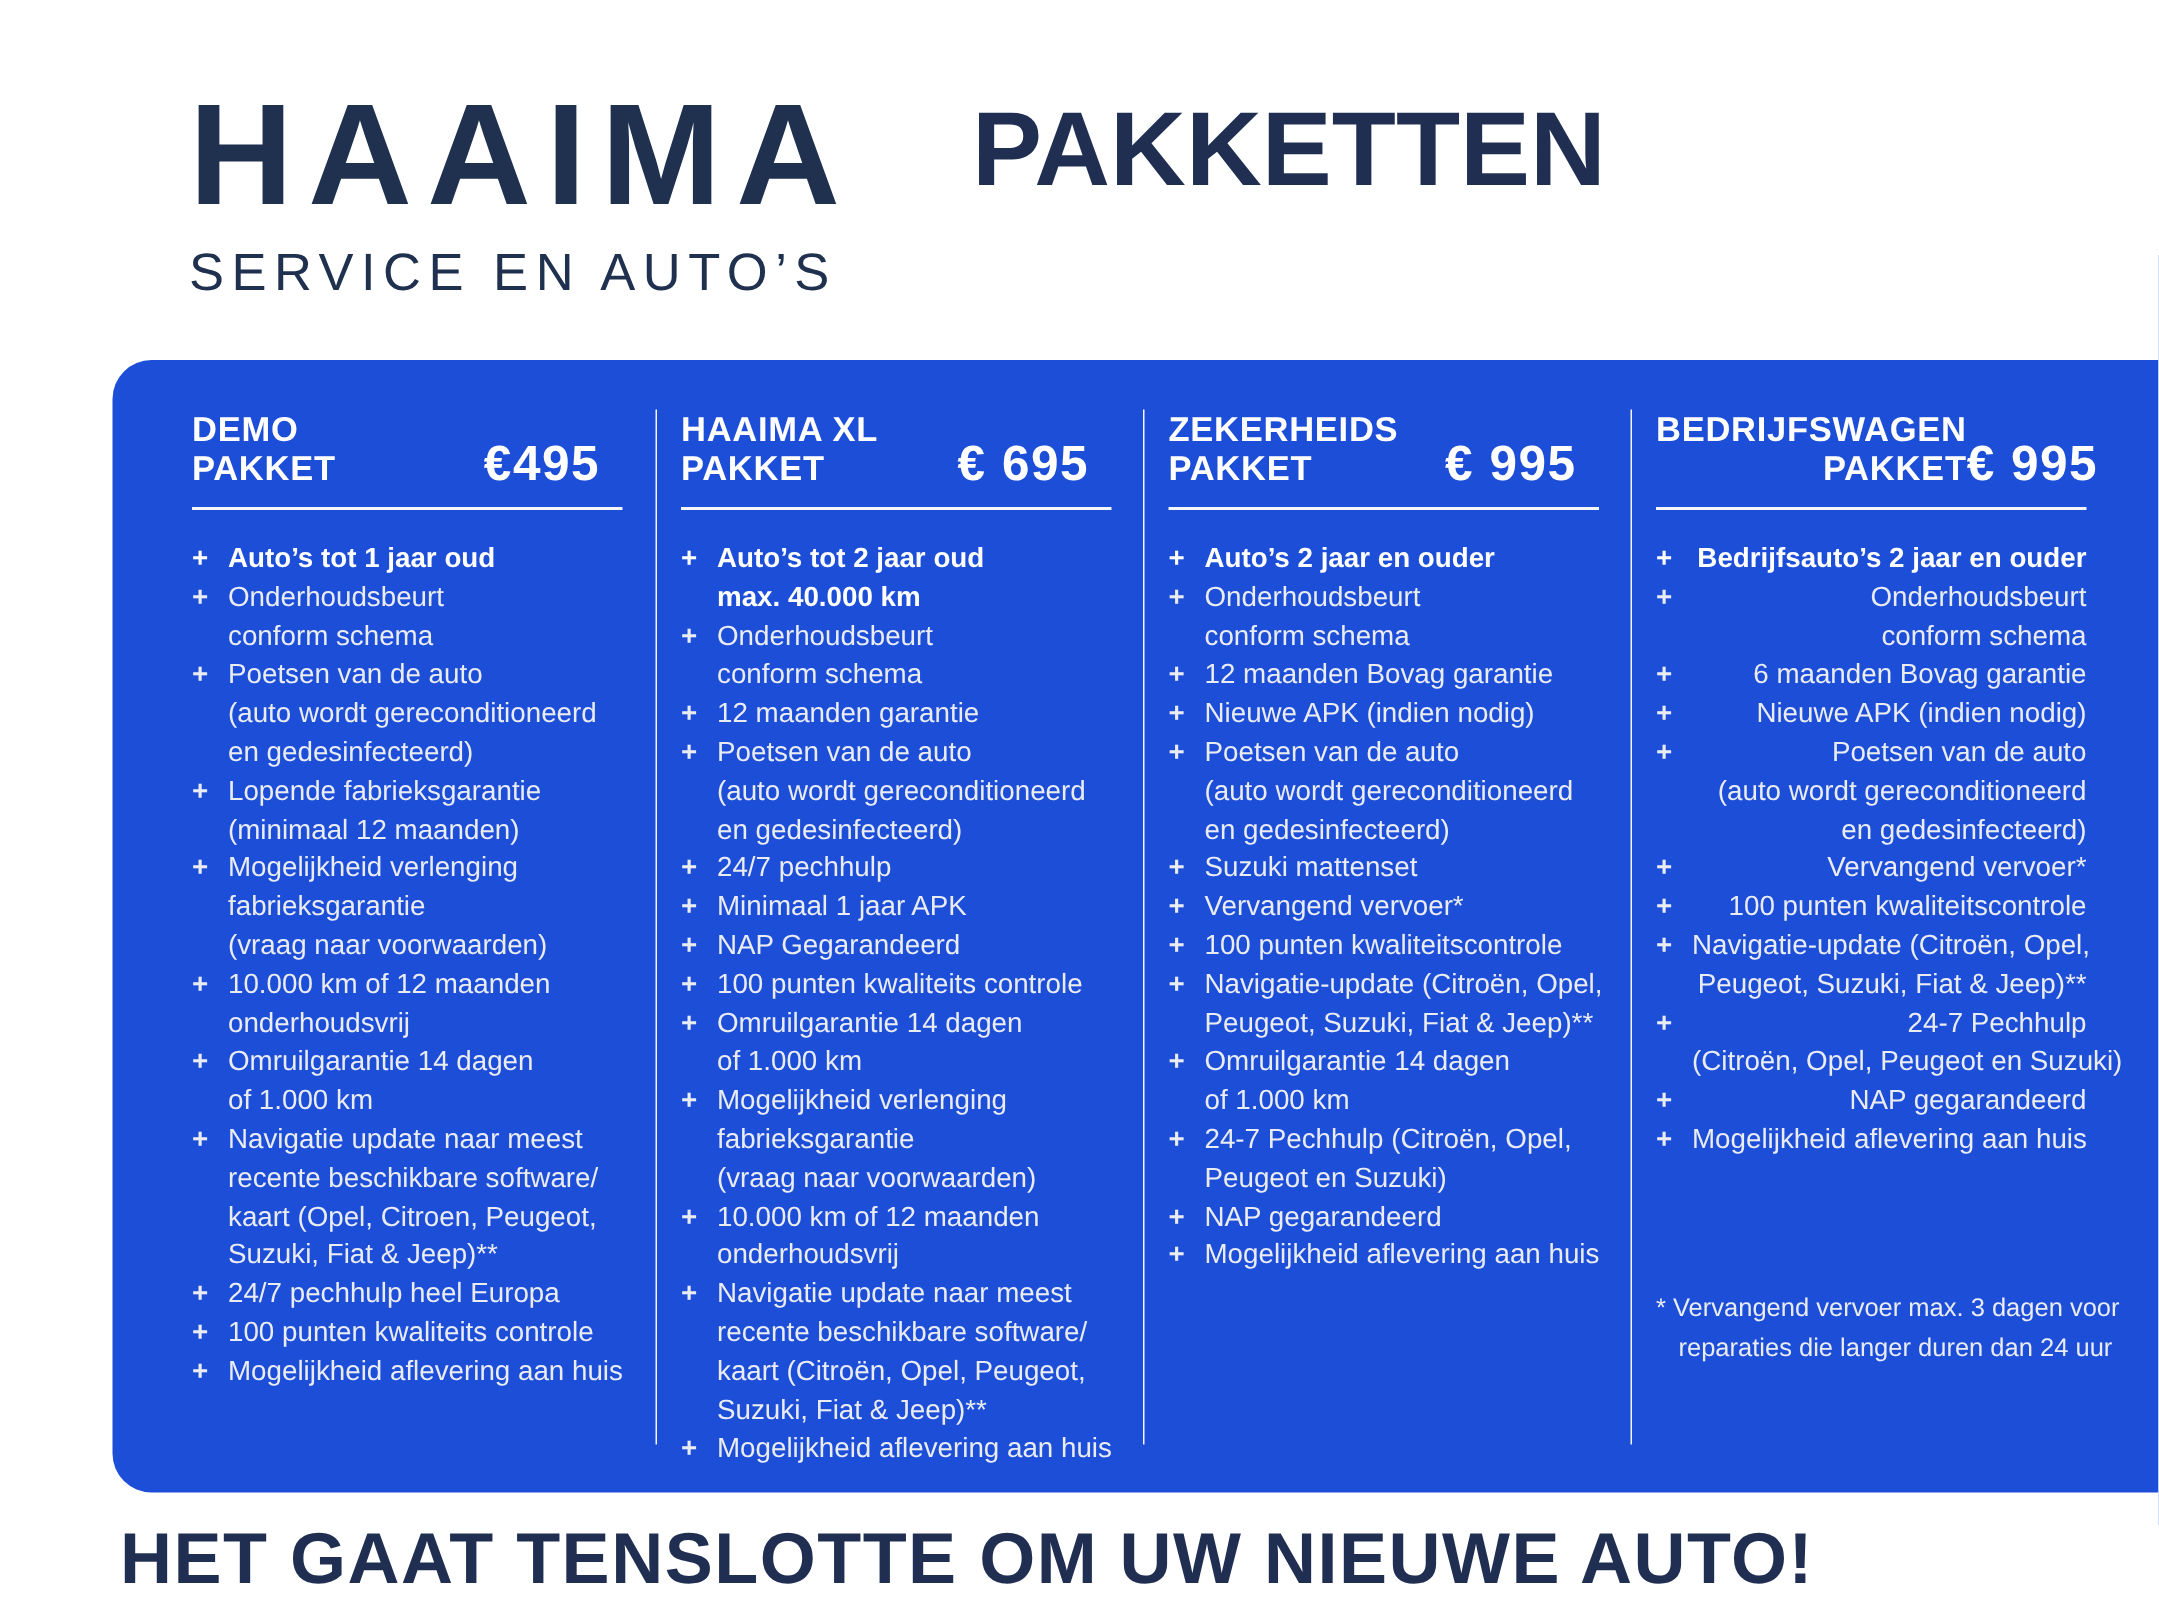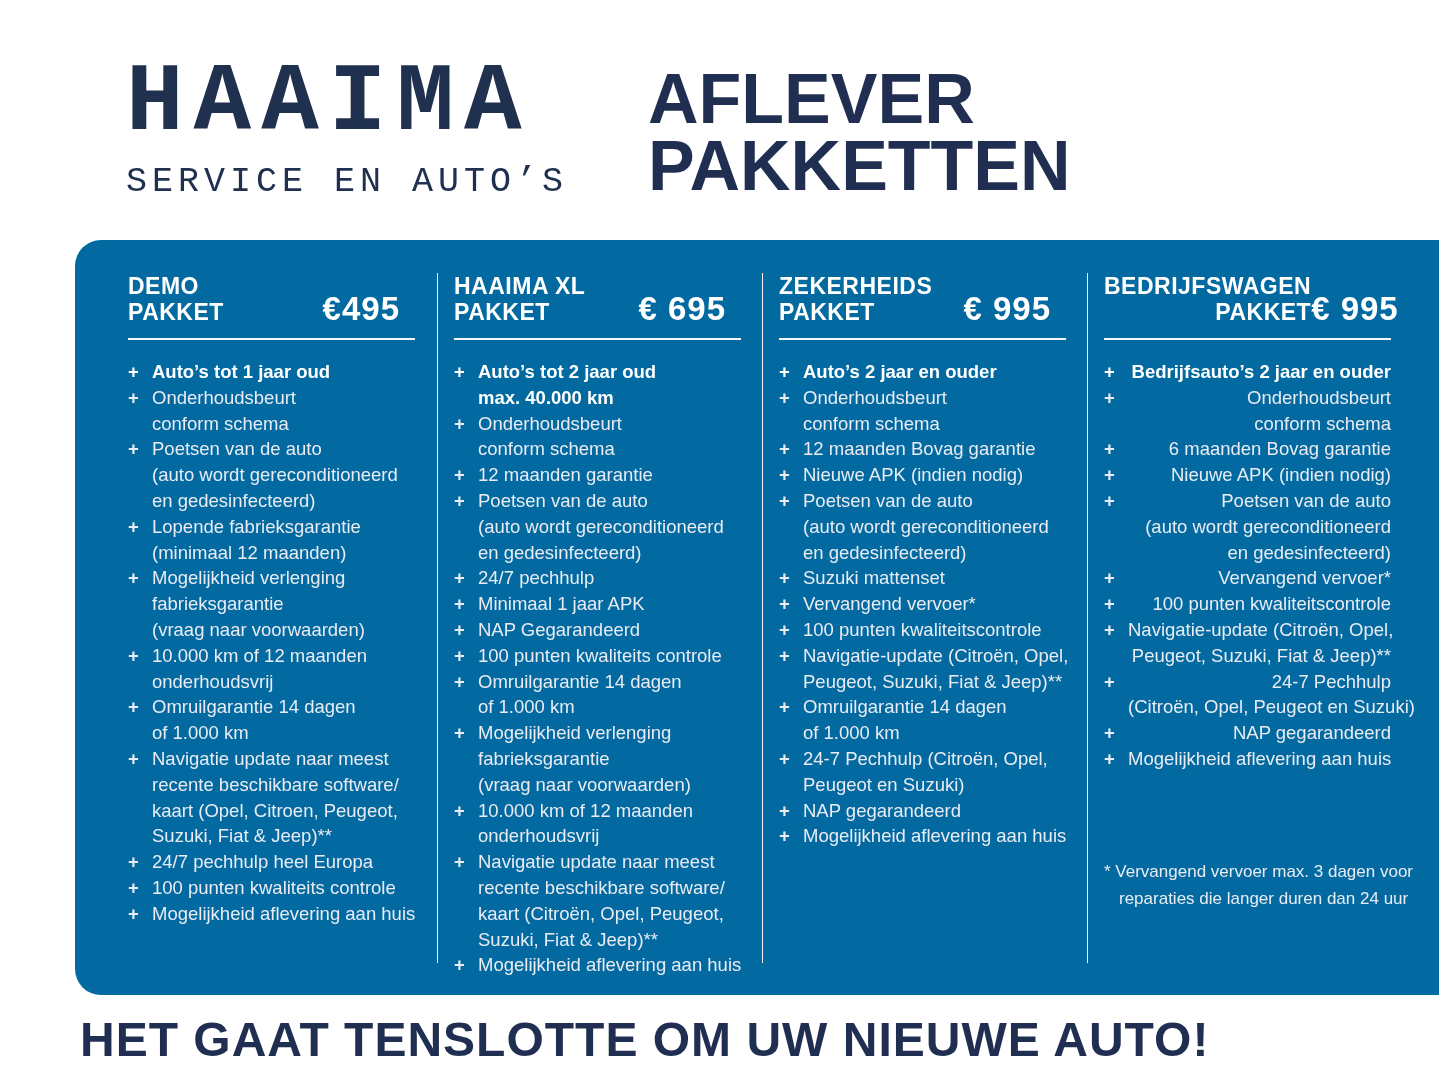--- a/index.html
+++ b/index.html
@@ -2,30 +2,30 @@
 <html><head>
 <meta charset="utf-8">
 <style>
   html,body { margin:0; padding:0; background:#ffffff; }
   .page {
     position:relative; width:1439px; height:1080px; background:#ffffff;
     overflow:hidden; font-family:"Liberation Sans","DejaVu Sans",sans-serif;
     color:#20304f;
   }
   
-  .brand { position:absolute; left:126px; top:56px;font-family:Liberation Mono, monospace; }
+  .brand { position:absolute; left:126px; top:56px; }
   .brand-name { font-size:96px; font-weight:800; letter-spacing:10px; line-height:1; color:#20304f; }
   .brand-sub  { font-size:35px; font-weight:400; letter-spacing:5px; margin-top:10px; color:#20304f; }
   
   .main-heading { position:absolute; left:648px; top:66px; font-size:70px; font-weight:800;
                   line-height:0.95; letter-spacing:0; color:#1f2e51; }
   
   .panel {
     position:absolute; left:75px; top:240px; width:1364px; height:755px;
-    background:#0369a1; border-radius:26px 0 0 26px;
+    background:#1d4ed8; border-radius:26px 0 0 26px;
     box-sizing:border-box; padding-top:33px; display:flex;
   }
   .package { box-sizing:border-box; height:690px; }
   .package:nth-child(1) { width:362px; padding-left:53px; }
   .package:nth-child(2) { width:325px; padding-left:16px; border-left:1.5px solid #f4f6fa; }
   .package:nth-child(3) { width:325px; padding-left:16px; border-left:1.5px solid #f4f6fa; }
   .package:nth-child(4) { width:352px; padding-left:16px; border-left:1.5px solid #f4f6fa;text-align:right; }
   .pkg-inner { width:287px; }
   .pkg-header { display:flex; justify-content:space-between; align-items:flex-end; color:#ffffff; }
   .pkg-name  { font-size:23px; font-weight:700; line-height:26px; letter-spacing:0.5px; white-space:nowrap; }
@@ -46,21 +46,20 @@
 <body>
 
 <div class="page">
 
   <div class="brand">
     <div class="brand-name">HAAIMA</div>
     <div class="brand-sub">SERVICE EN AUTO’S</div>
   </div>
 
   <div class="main-heading">
-    <div>AFLEVER</div>
     <div>PAKKETTEN</div>
   </div>
 
   <div class="panel">
       <section class="package">
         <div class="pkg-inner">
           <header class="pkg-header">
             <div class="pkg-name">
               <div>DEMO</div>
               <div>PAKKET</div>

